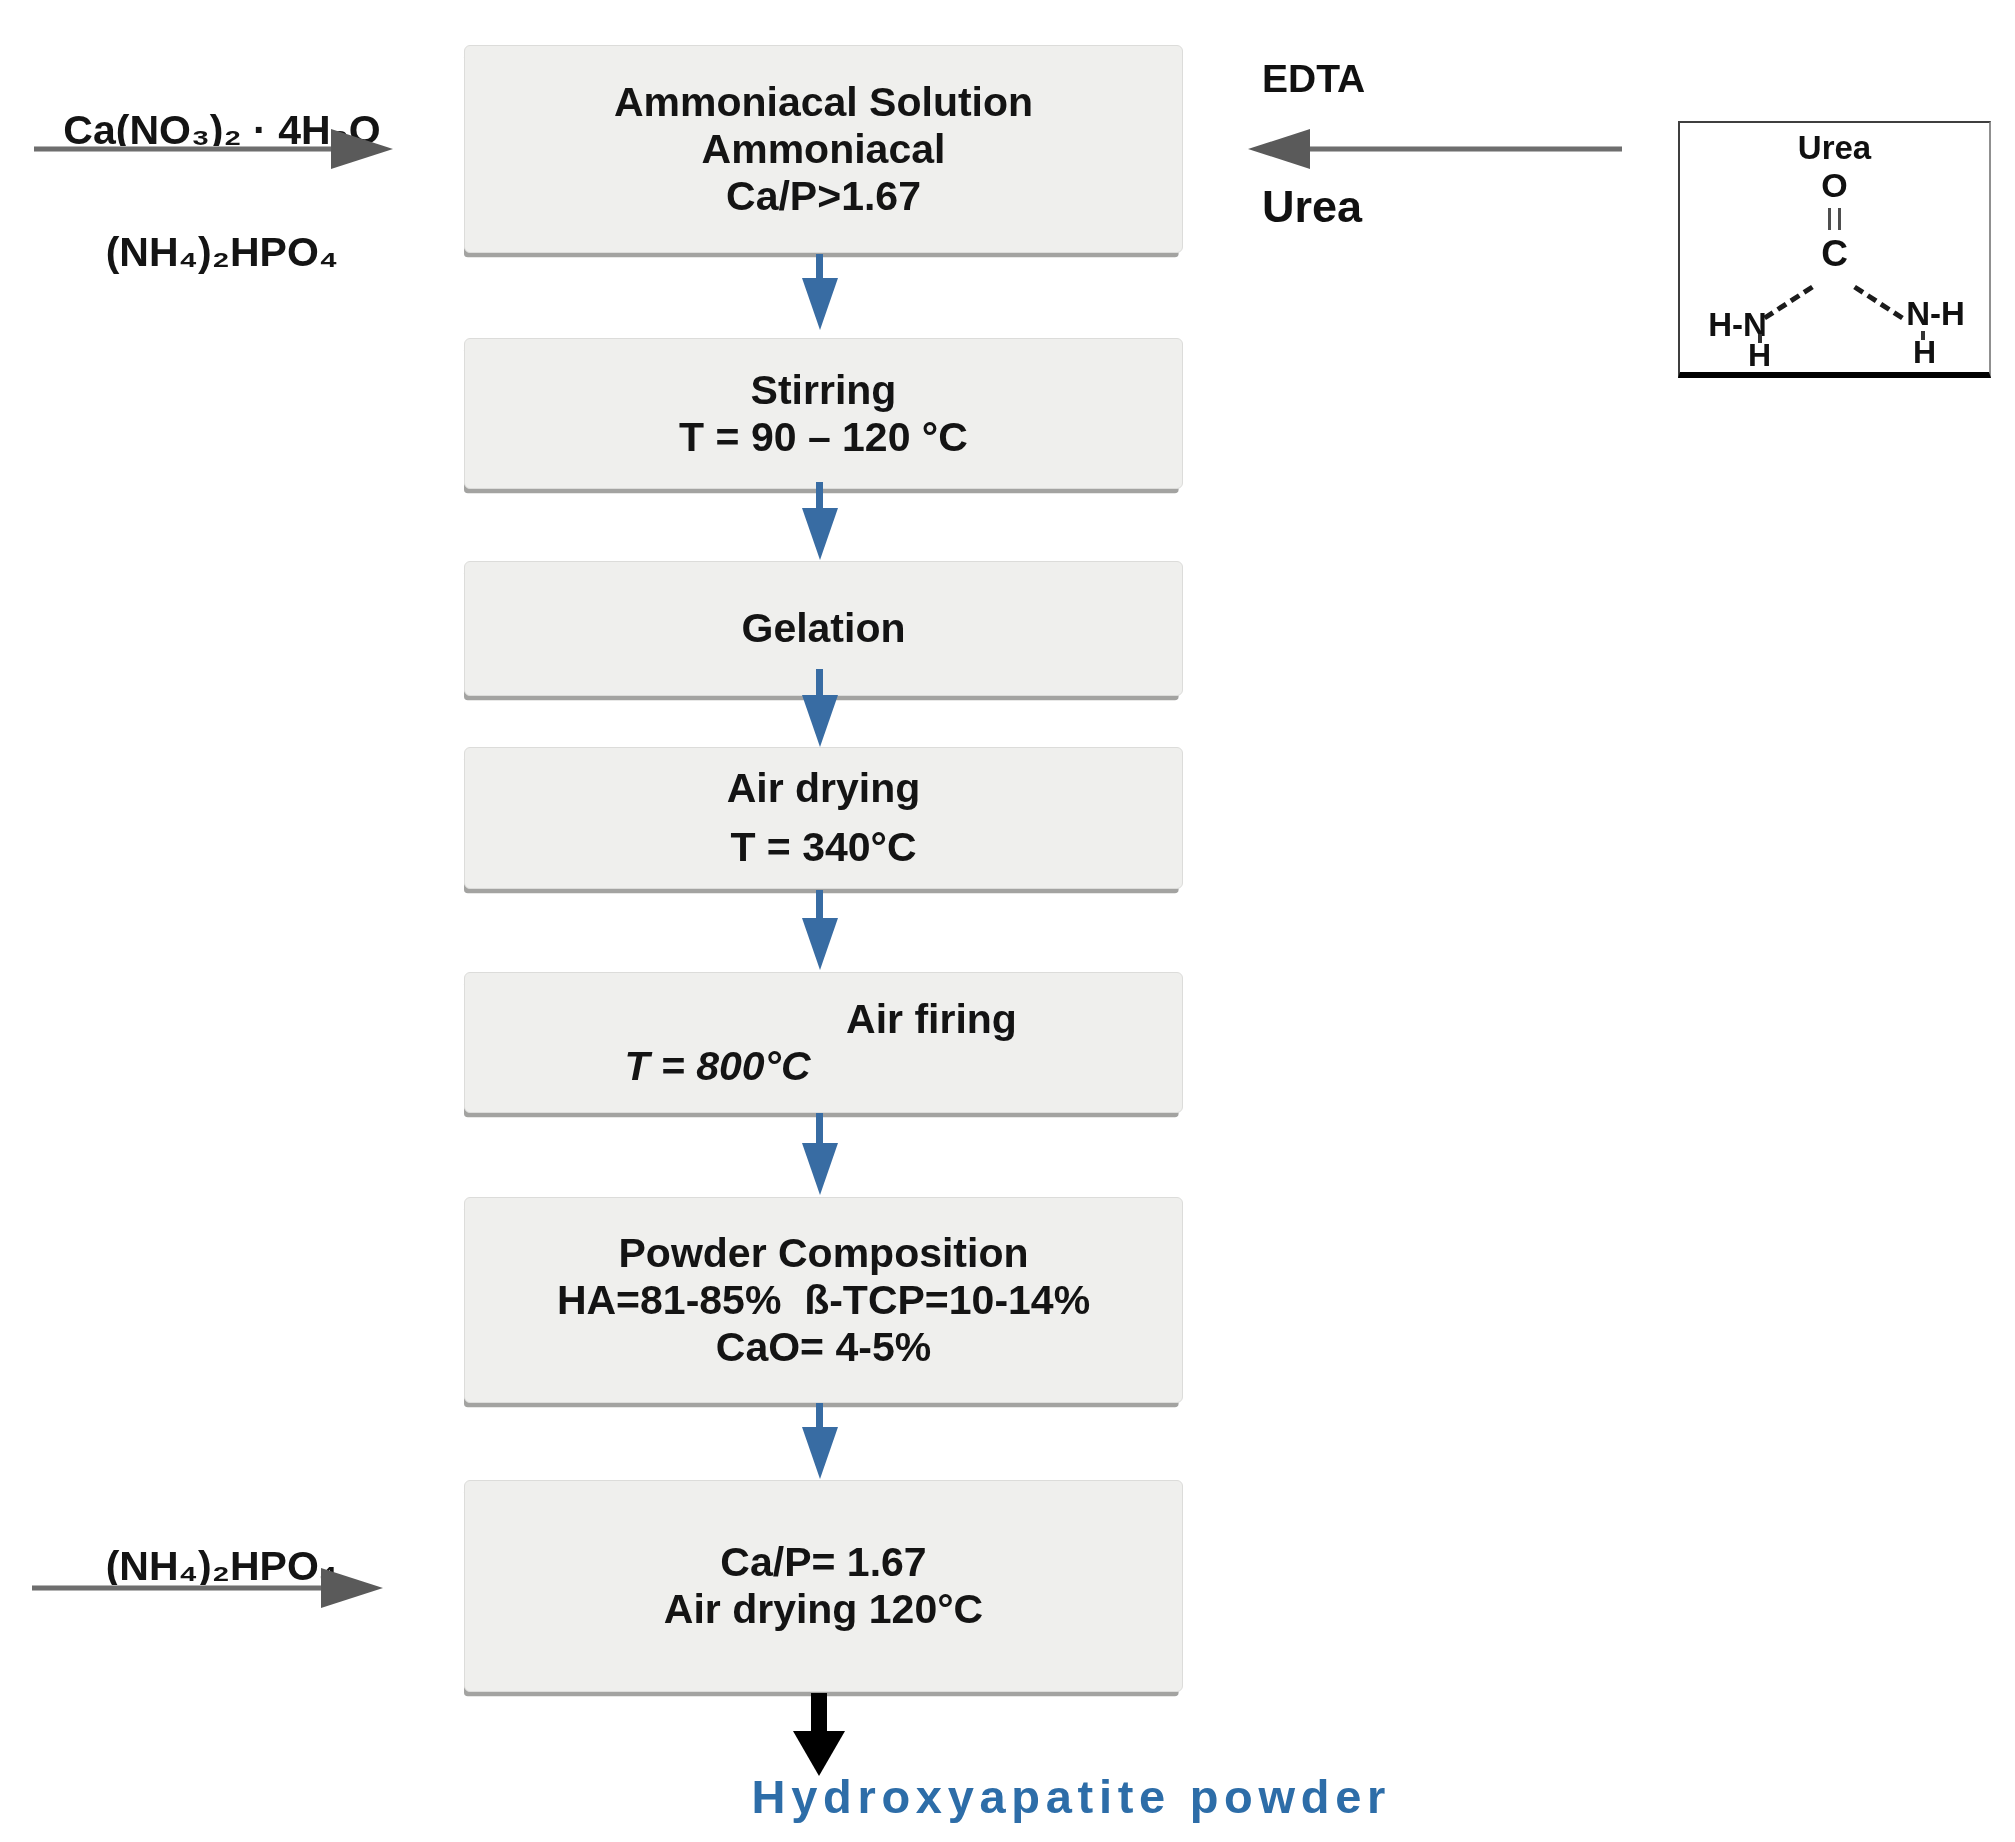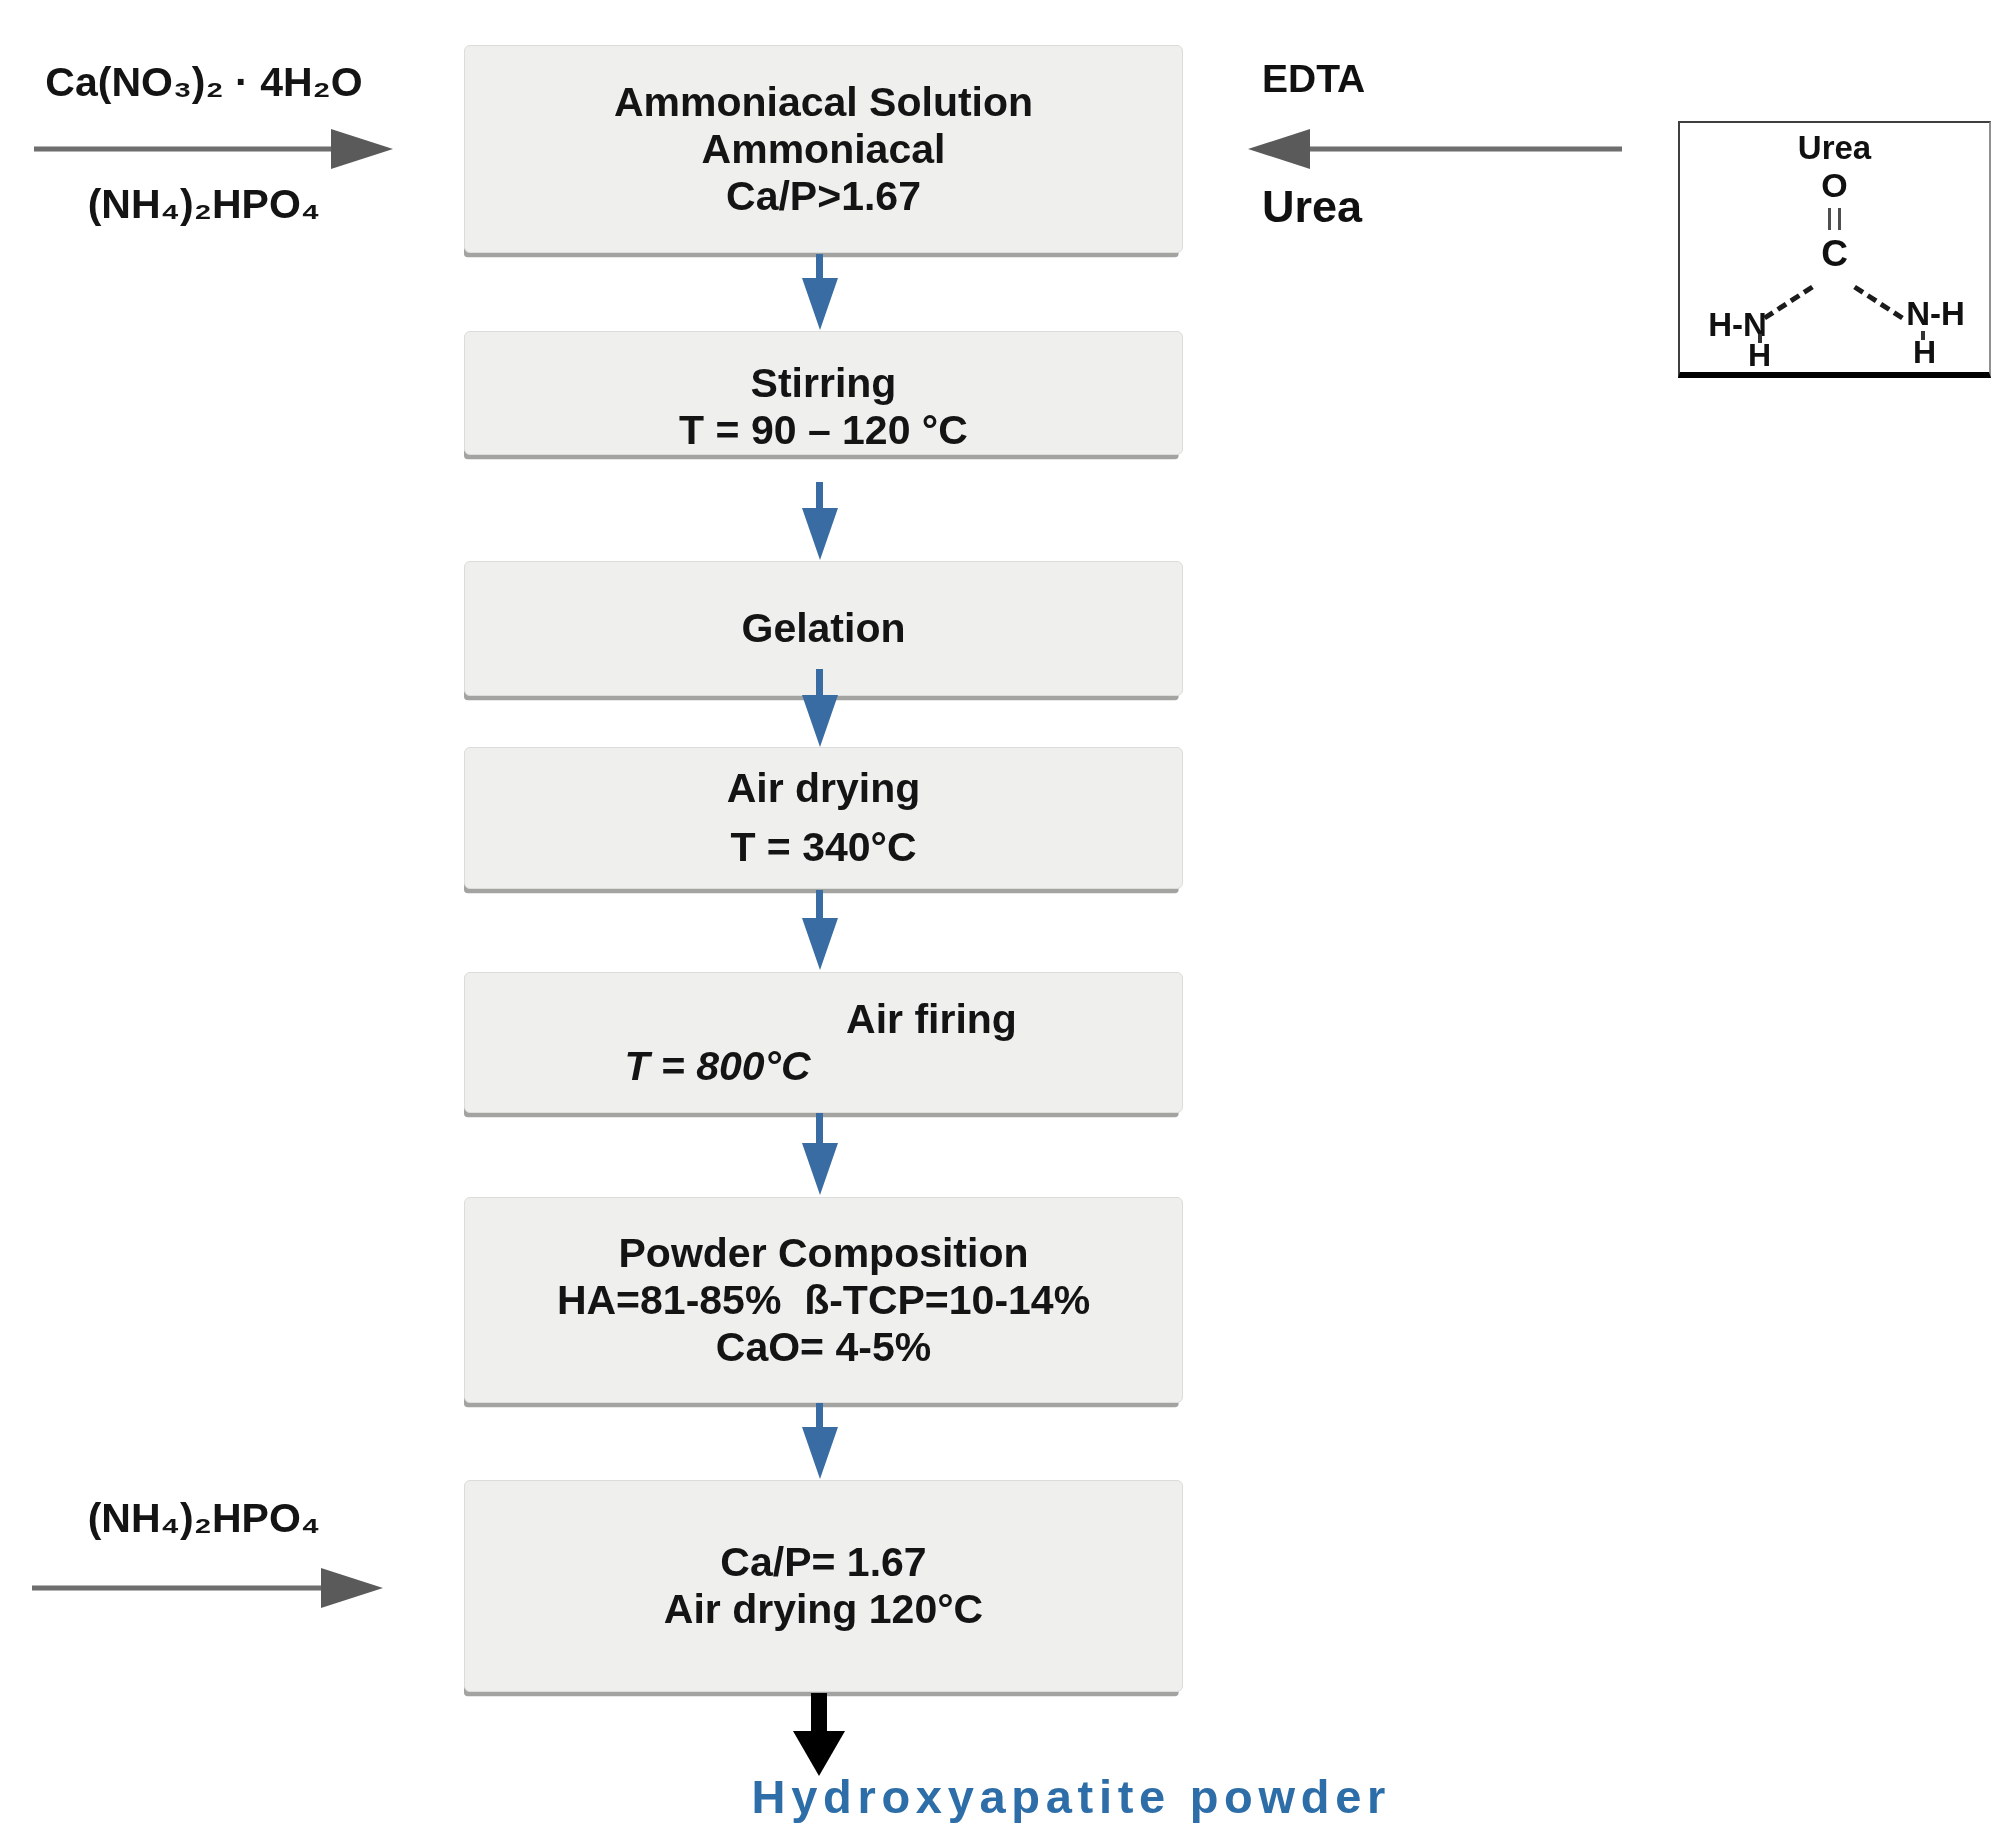--- a/index.html
+++ b/index.html
@@ -26,21 +26,21 @@
   .harrow{position:absolute;display:flex;align-items:center;height:40px;}
   .harrow .shaft{flex:1;height:6.5px;
         background:linear-gradient(180deg,#b4b4b4 0 1.4px,#6e6e6e 1.4px 5px,#b4b4b4 5px 6.5px);}
   .head-right{width:0;height:0;border-top:20px solid transparent;border-bottom:20px solid transparent;
               border-left:62px solid #5a5a5a;}
   .head-left{width:0;height:0;border-top:20px solid transparent;border-bottom:20px solid transparent;
              border-right:62px solid #5a5a5a;}
 
   
   .chem{position:absolute;font-weight:bold;font-size:41px;color:#141414;text-align:center;}
-  .chem.left-col{left:13px;width:382px;}
+  .chem.left-col{left:31px;width:382px;margin-top:48px;}
   #edta-label{position:absolute;left:1262px;top:57px;font-size:39px;font-weight:bold;}
   #urea-label{position:absolute;left:1262px;top:181px;font-size:45px;font-weight:bold;}
 
   
   .final-arrow{position:absolute;left:793px;top:1693px;width:52px;height:83px;
                display:flex;flex-direction:column;align-items:center;}
   .final-arrow .shaft{width:16px;flex:1;background:#000;}
   .final-arrow .head{width:0;height:0;border-left:26px solid transparent;border-right:26px solid transparent;
                      border-top:45px solid #000;}
   #final-label{position:absolute;left:241px;top:1769px;width:1150px;text-align:right;
@@ -109,21 +109,21 @@
     <div class="line">Ammoniacal Solution</div>
     <div class="line">Ammoniacal</div>
     <div class="line">Ca/P&gt;1.67</div>
   </div>
 
   <div class="varrow" style="top:254px;height:76px;">
     <div class="shaft"></div>
     <div class="head"></div>
   </div>
 
-  <div class="box" style="top:331px;height:124px;justify-content:flex-end;">
+  <div class="box" style="top:338px;height:151px;">
     <div class="line">Stirring</div>
     <div class="line">T = 90 – 120 °C</div>
   </div>
 
   <div class="varrow" style="top:482px;height:78px;">
     <div class="shaft"></div>
     <div class="head"></div>
   </div>
 
   <div class="box" style="top:561px;height:135px;">

